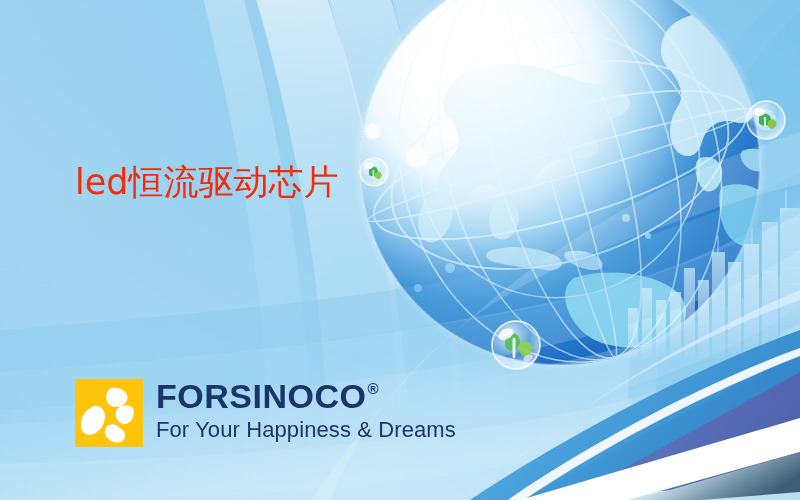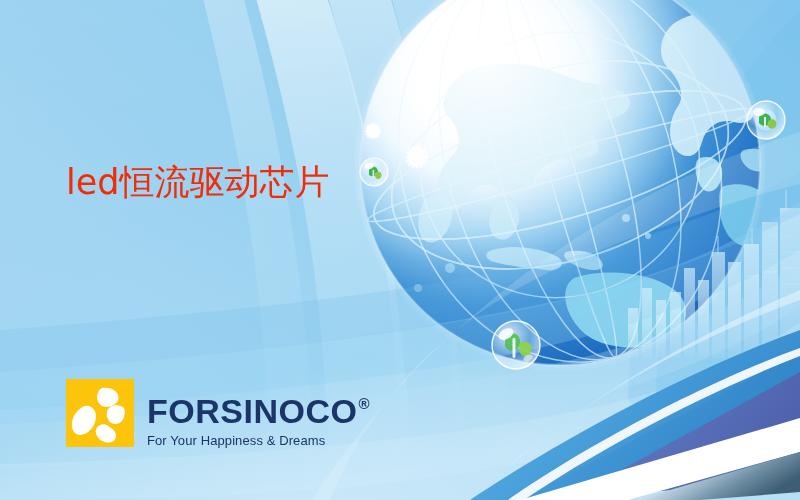--- a/index.html
+++ b/index.html
@@ -25,41 +25,41 @@
     left: 0;
     top: 0;
     width: 800px;
     height: 500px;
     display: block;
   }
 
   
   #headline {
     position: absolute;
-    left: 66px;
+    left: 75px;
     top: 160px;
     z-index: 40;
     line-height: 1.28;
     font-family: "DejaVu Sans", "Liberation Sans", sans-serif;
     font-size: 35px;
     color: #f22c06;
     letter-spacing: 0px;
     white-space: nowrap;
   }
   #headline .hl-line1 { display: block; }
   #headline .hl-line2 { display: block; padding-left: 14px; margin-top: 14px; }
 
   
   #logo-block {
     position: absolute;
-    left: 66px;
+    left: 75px;
     top: 379px;
     z-index: 40;
     display: flex;
-    align-items: flex-end;
+    align-items: flex-start;
   }
   #logo-mark {
     width: 68px;
     height: 68px;
     background: #fdc40c;
     position: relative;
     flex: 0 0 auto;
   }
   #logo-mark svg { display: block; width: 68px; height: 68px; }
 
@@ -81,21 +81,21 @@
     align-items: flex-start;
   }
   #logo-wordmark .reg {
     font-size: 15px;
     line-height: 1;
     margin-top: 2px;
     margin-left: 1px;
   }
   #logo-tagline {
     font-family: "Liberation Sans", sans-serif;
-    font-size: 13px;
+    font-size: 22px;
     color: #1b3568;
     white-space: nowrap;
     margin-top: 6px;
     letter-spacing: 0.1px;
   }
 </style>
 </head>
 <body>
 
 <div id="banner">

